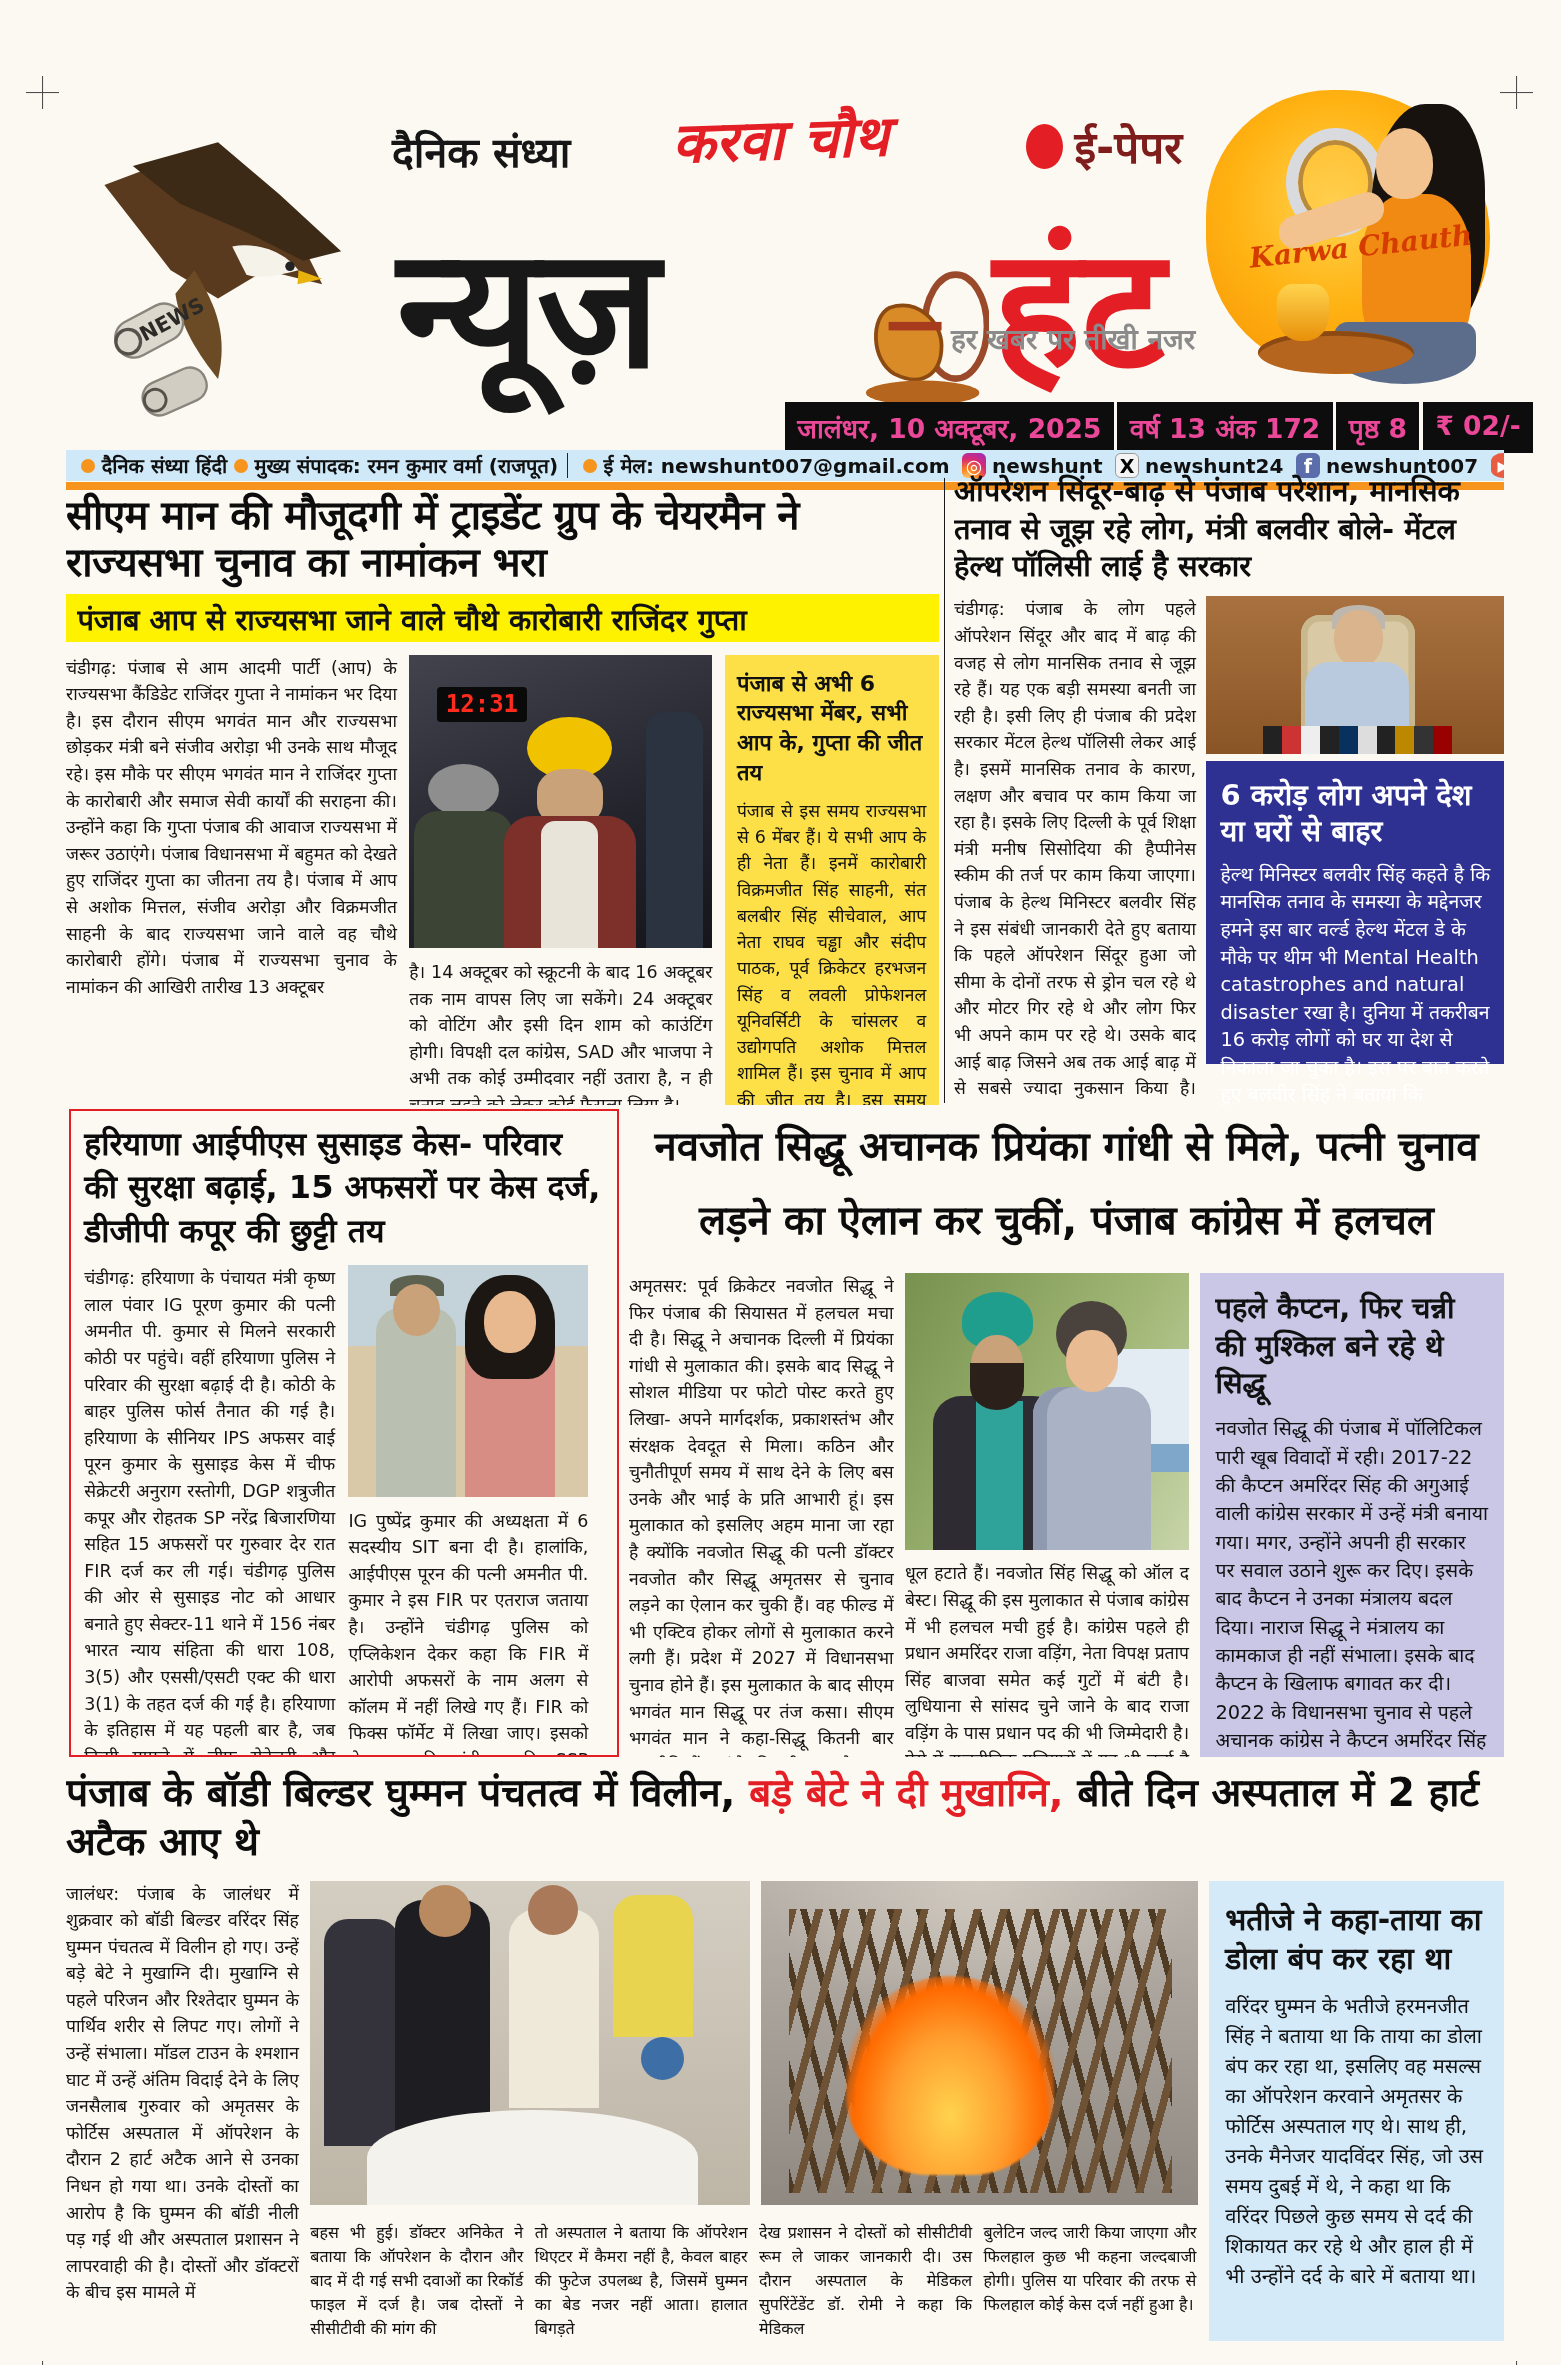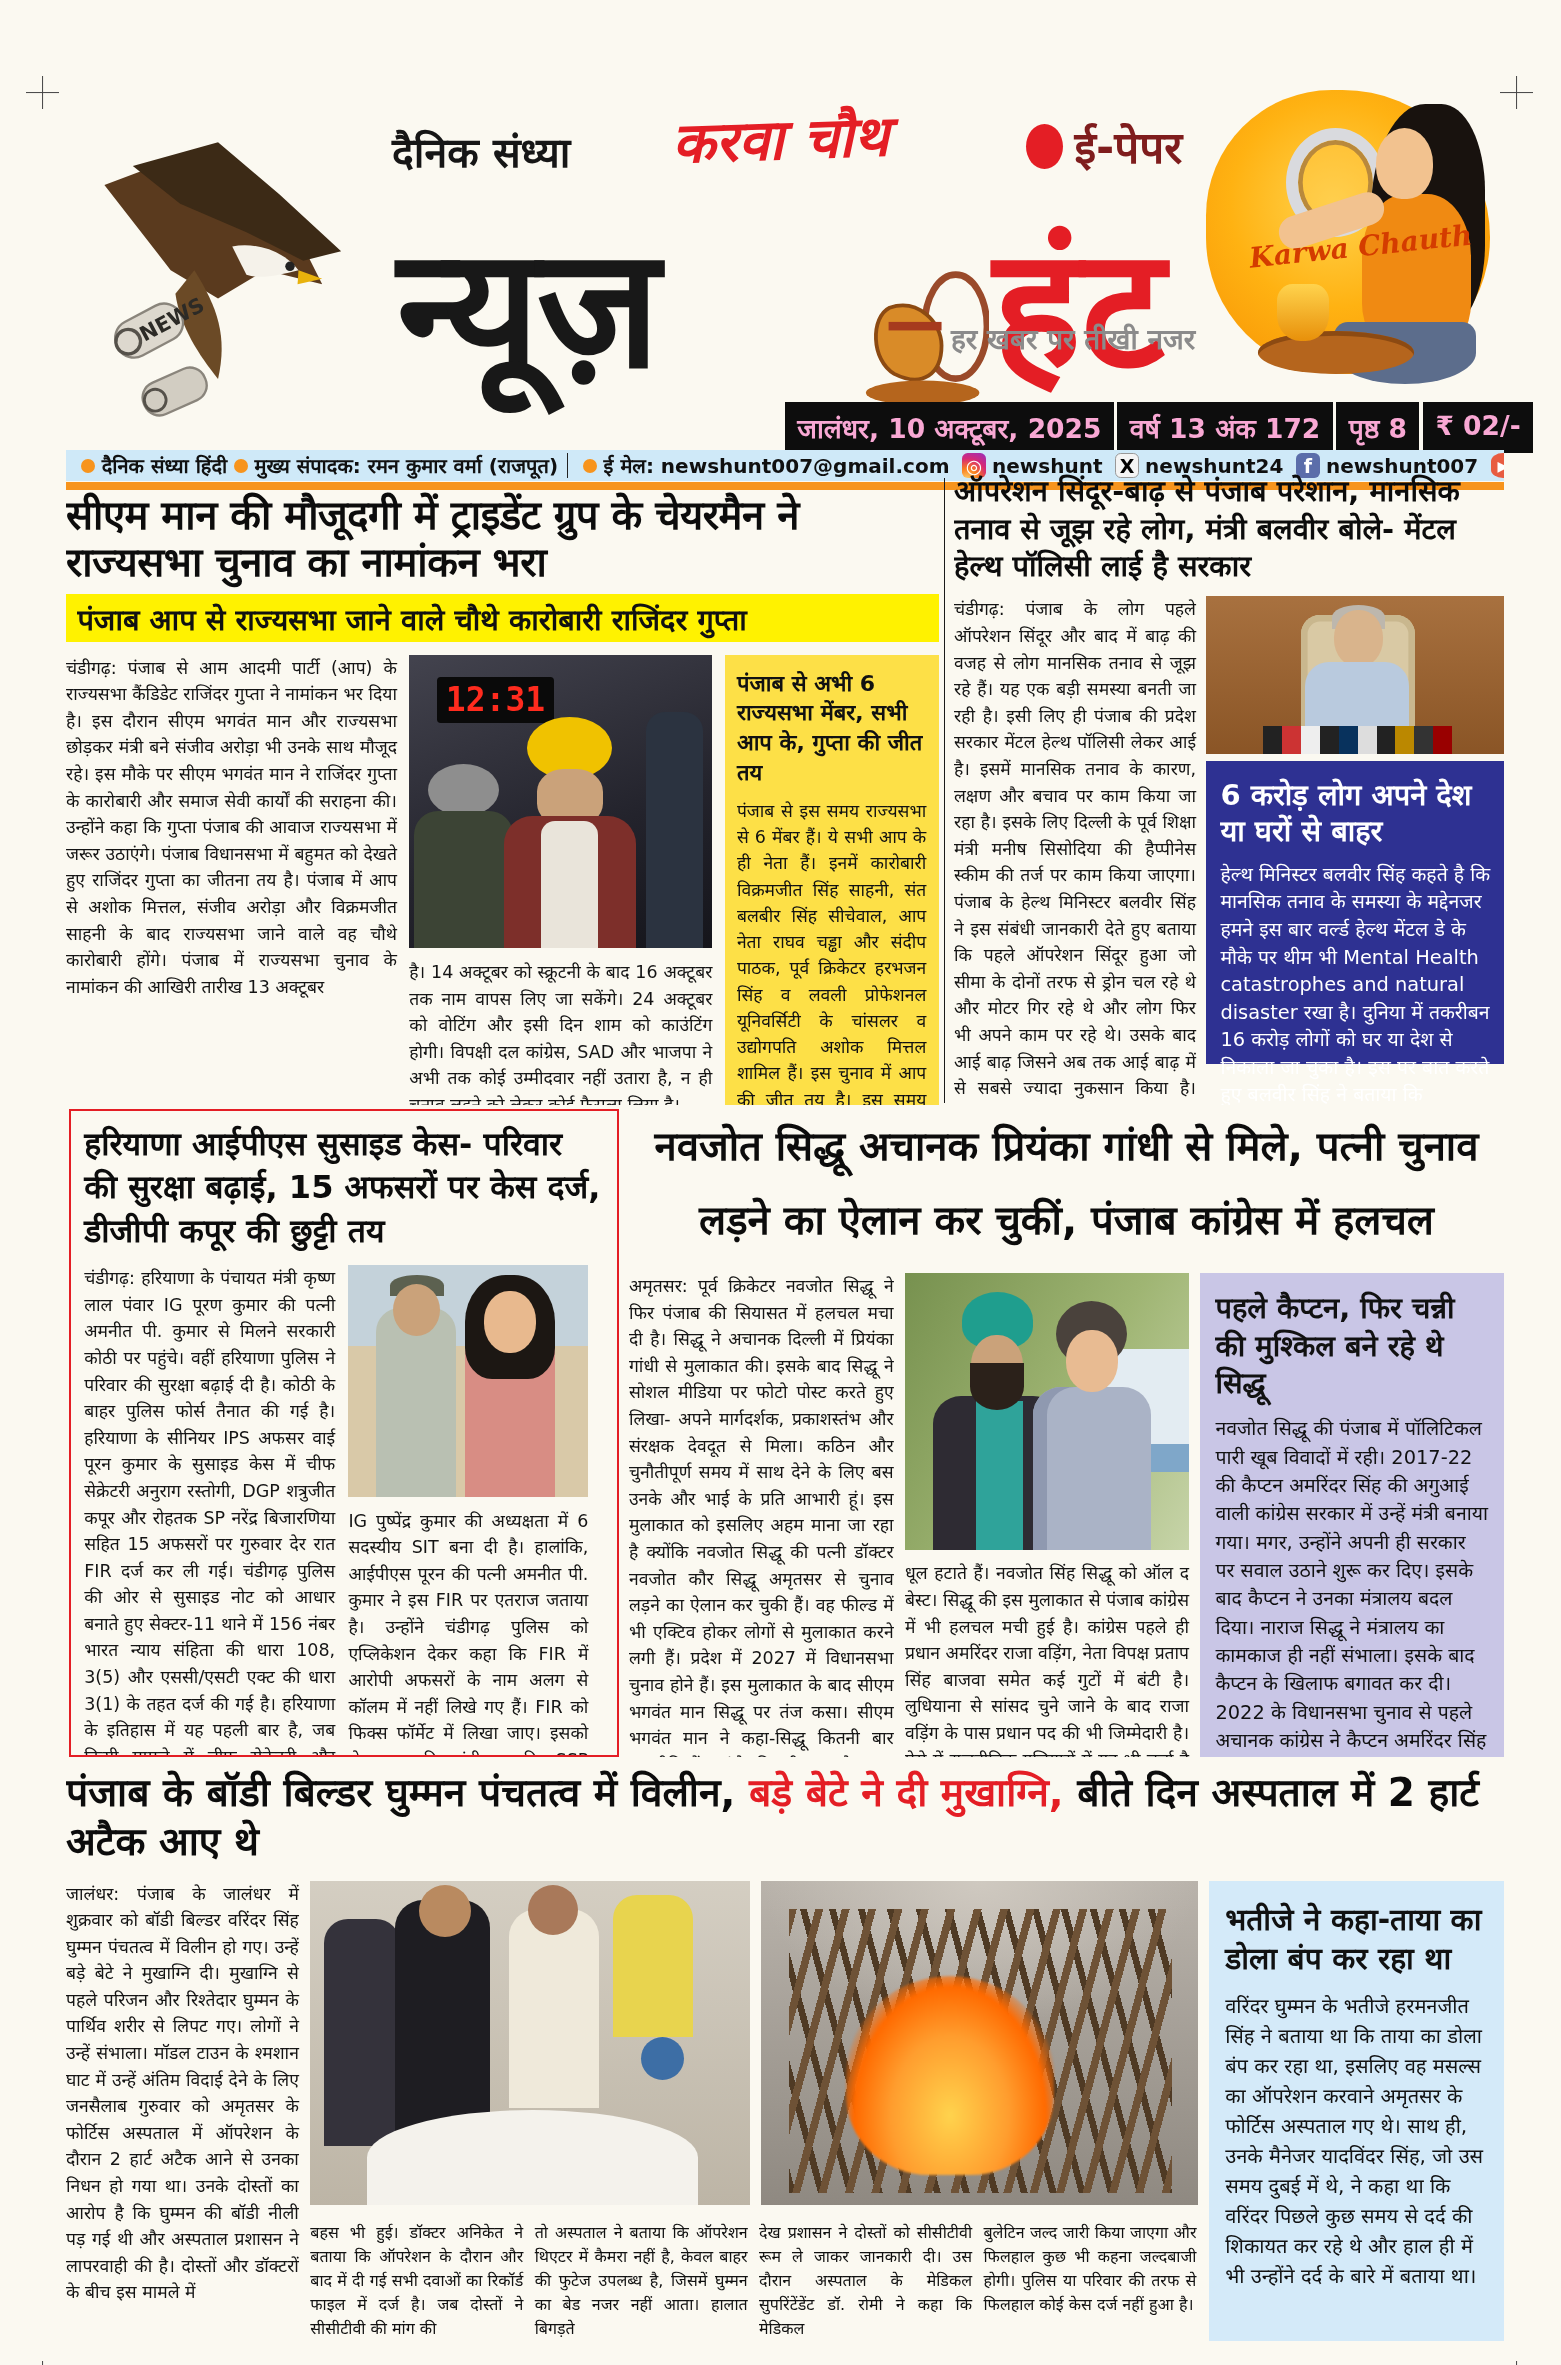--- a/index.html
+++ b/index.html
@@ -23,21 +23,21 @@
      font-family:"DejaVu Serif","Liberation Serif",serif; font-style:italic; transform:rotate(-2deg); }
   .epaper { position:absolute; left:960px; top:45px; display:flex; align-items:center; gap:11.4px; }
   .epaper .dot { width:37px; height:45px; background:#e41e25; border-radius:50%; }
   .epaper .txt { font-size:44px; font-weight:800; color:#7f1d1d; }
   .logo-row { position:absolute; left:331px; top:95px; width:833px; height:246px; }
   .logo-black { position:absolute; left:0; bottom:0; font-size:166px; line-height:1.25; font-weight:900; color:#181818; letter-spacing:-2.8px; }
   .logo-red   { position:absolute; left:596px; bottom:0; font-size:166px; line-height:1.25; font-weight:900; color:#e41e25; }
   .logo-pot { position:absolute; left:464px; bottom:4.7px; width:128px; height:156px; }
   .tagline { position:absolute; left:885px; top:248px; font-size:28px; font-weight:800; color:#8b8b8b; }
   .datebar { position:absolute; left:719px; top:331px; display:flex; gap:3.8px; }
-  .datebar .seg { background:#0d0d0d; color:#f9a8d4; font-size:26.5px; font-weight:800; padding:7.6px 12.3px; white-space:nowrap; }
+  .datebar .seg { background:#0d0d0d; color:#ec4899; font-size:26.5px; font-weight:800; padding:7.6px 12.3px; white-space:nowrap; }
   .karwa-illus { position:absolute; right:0px; top:4.7px; width:298px; height:308px; }
   .k-blob { position:absolute; left:0; top:14px; width:284px; height:284px; border-radius:46% 54% 50% 50%;
     background:radial-gradient(circle at 45% 40%, #ffd34d 0%, #ffb212 45%, #f58b00 100%); }
   .k-script { position:absolute; left:43px; top:156px; font-size:28px; color:#d43c00; font-weight:700;
     font-family:"DejaVu Serif","Liberation Serif",serif; font-style:italic; transform:rotate(-6deg); line-height:1.05; }
   .k-ring { position:absolute; left:80px; top:52px; width:99px; height:109px; border-radius:50%;
     border:12.3px solid #d9dade; box-shadow:inset 0 0 0 4.7px #b9893c; background:rgba(255,200,80,.35); }
   .k-hair { position:absolute; right:19px; top:28px; width:114px; height:227px; border-radius:50% 40% 40% 55%; background:#18120e; }
   .k-face { position:absolute; right:71px; top:52px; width:57px; height:71px; border-radius:50% 50% 45% 45%; background:#f2c28f; }
   .k-body { position:absolute; right:33px; top:118px; width:109px; height:156px; border-radius:40% 40% 30% 30%; background:#f08a12; }
@@ -69,21 +69,21 @@
   
   .art1 { left:66px; top:492px; width:873px; height:613px; }
   .art1 h1 { font-size:40px; line-height:1.18; font-weight:800; letter-spacing:-0.5px; }
   .art1 .subhead { margin-top:7.6px; background:#fff200; font-size:29px; font-weight:800; padding:4.7px 11.4px; }
   .art1 .cols { display:flex; gap:12.3px; margin-top:12.3px; }
   .a1c1 { width:331px; }
   .a1c2 { width:303px; }
   .a1c3 { width:214px; }
   .photo { position:relative; overflow:hidden; }
   .mann-photo { width:303px; height:293px; background:linear-gradient(160deg,#43434e 0%,#23232c 60%,#15151b 100%); }
-  .clock { position:absolute; left:28px; top:22px; background:#0a0a0a; color:#ff2b1e; font-size:33px; font-weight:800; padding:3.8px 8.5px; border-radius:3.8px;
+  .clock { position:absolute; left:28px; top:32px; background:#0a0a0a; color:#ff2b1e; font-size:24px; font-weight:800; padding:3.8px 8.5px; border-radius:3.8px;
      font-family:"DejaVu Sans Mono","Liberation Mono",monospace; }
   .fig { position:absolute; border-radius:50% 50% 20% 20%; }
   .mann-photo .p1 { left:118px; top:62px; width:85px; height:62px; border-radius:50%; background:#f0c200; }
   .mann-photo .p1b{ left:128px; top:114px; width:66px; height:57px; border-radius:40%; background:#caa27a; }
   .mann-photo .p1c{ left:95px; top:161px; width:132px; height:132px; border-radius:28px 28px 0 0; background:#7d2f2a; }
   .mann-photo .p1d{ left:132px; top:166px; width:57px; height:128px; background:#e9e4da; border-radius:14px 14px 0 0; }
   .mann-photo .p2 { left:19px; top:109px; width:71px; height:52px; border-radius:50%; background:#8e8e8e; }
   .mann-photo .p2b{ left:4.7px; top:156px; width:99px; height:137px; border-radius:24px 24px 0 0; background:#3c4435; }
   .mann-photo .p3 { left:237px; top:57px; width:57px; height:237px; border-radius:19px 19px 0 0; background:#2b3340; }
   .a1c2 .bodytxt { margin-top:11.4px; }

